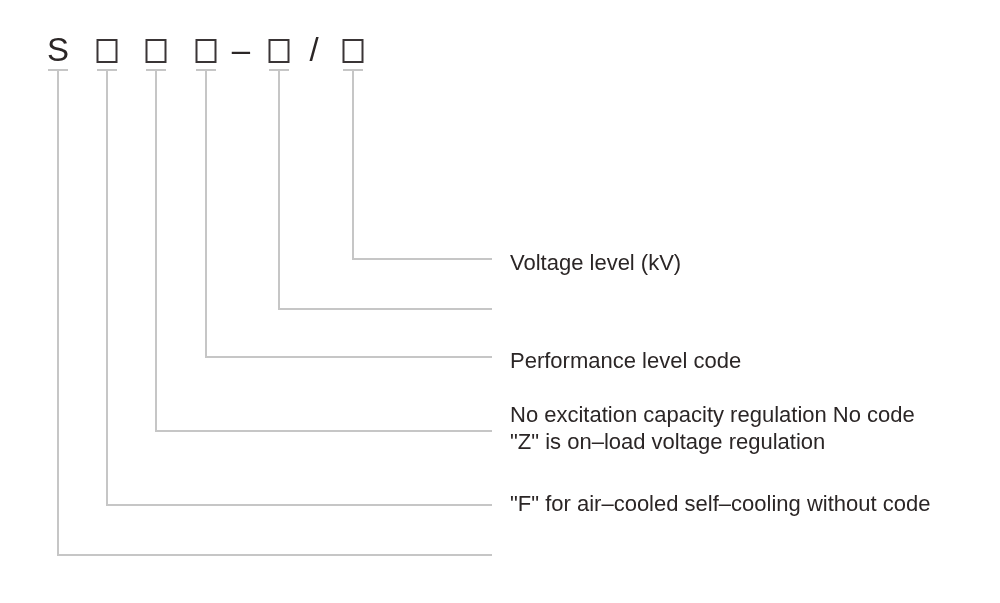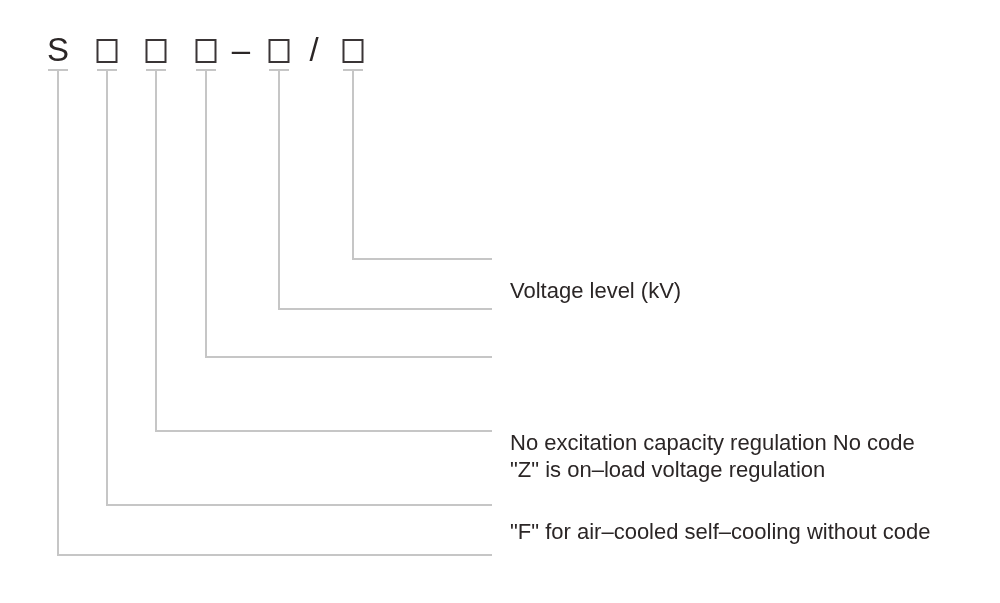--- a/index.html
+++ b/index.html
@@ -39,21 +39,20 @@
   .vline { position:absolute; width:2px;  background:#c6c6c6; }
   .hline { position:absolute; height:2px; background:#c6c6c6; }
   
   .label {
     position:absolute;
     left:510px;
     font-size:22px;
     line-height:27px;
     color:#2b2626;
     white-space:nowrap;
-    margin-top:28px;
   }
 </style>
 </head>
 <body>
 
 <div class="stage">
 
   <div>
     <span class="glyph letter" style="left:58px">S</span>
     <span class="glyph box" style="left:107px"></span>
@@ -83,19 +82,20 @@
 
   <div class="tick" style="left:97px;  top:69px"></div>
   <div class="vline" style="left:106px; top:71px;  height:435px"></div>
   <div class="hline" style="left:106px; top:504px; width:386px"></div>
 
   <div class="tick" style="left:48px;  top:69px"></div>
   <div class="vline" style="left:57px;  top:71px;  height:485px"></div>
   <div class="hline" style="left:57px;  top:554px; width:435px"></div>
 
   <div class="label" style="top:249px">Voltage level (kV)</div>
+  <div class="label" style="top:347px">Performance level code</div>
   <div class="label" style="top:401px">
     <div>No excitation capacity regulation No code</div>
     <div>"Z" is on–load voltage regulation</div>
   </div>
   <div class="label" style="top:490px">"F" for air–cooled self–cooling without code</div>
 
 </div>
 
 </body></html>

